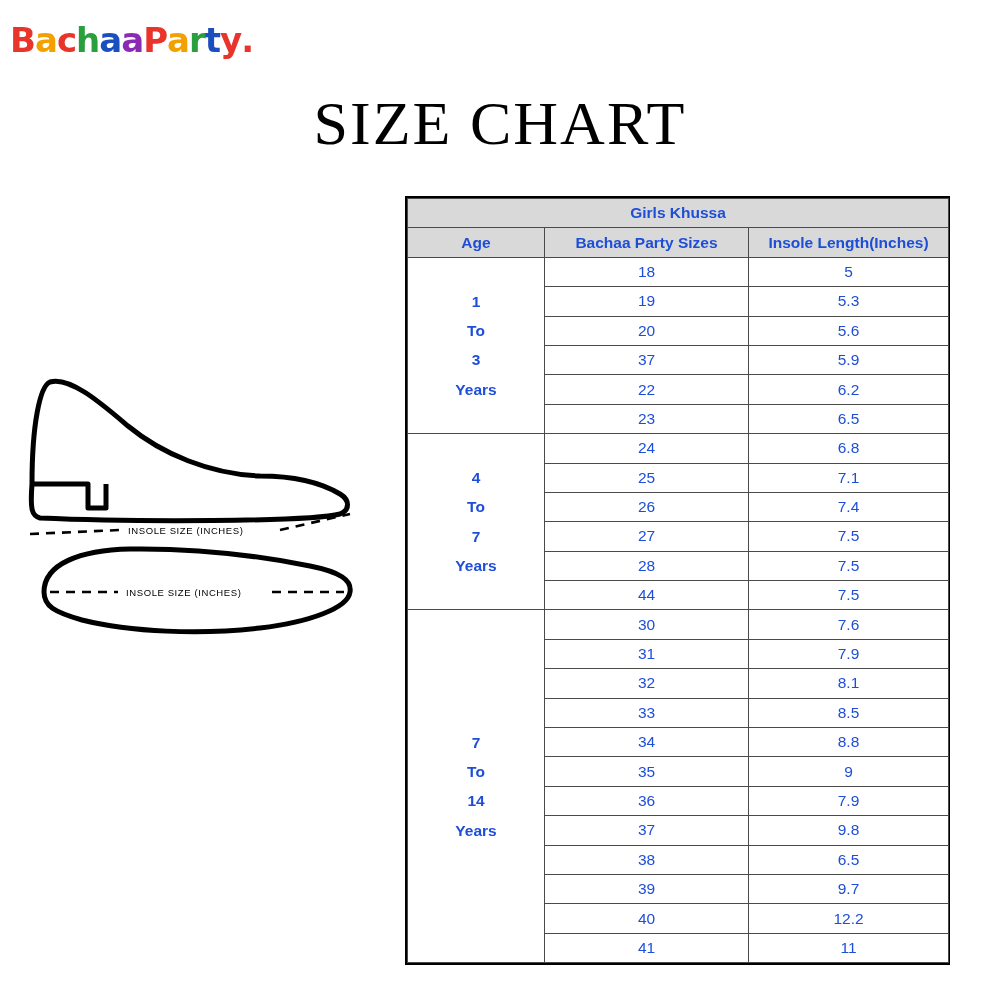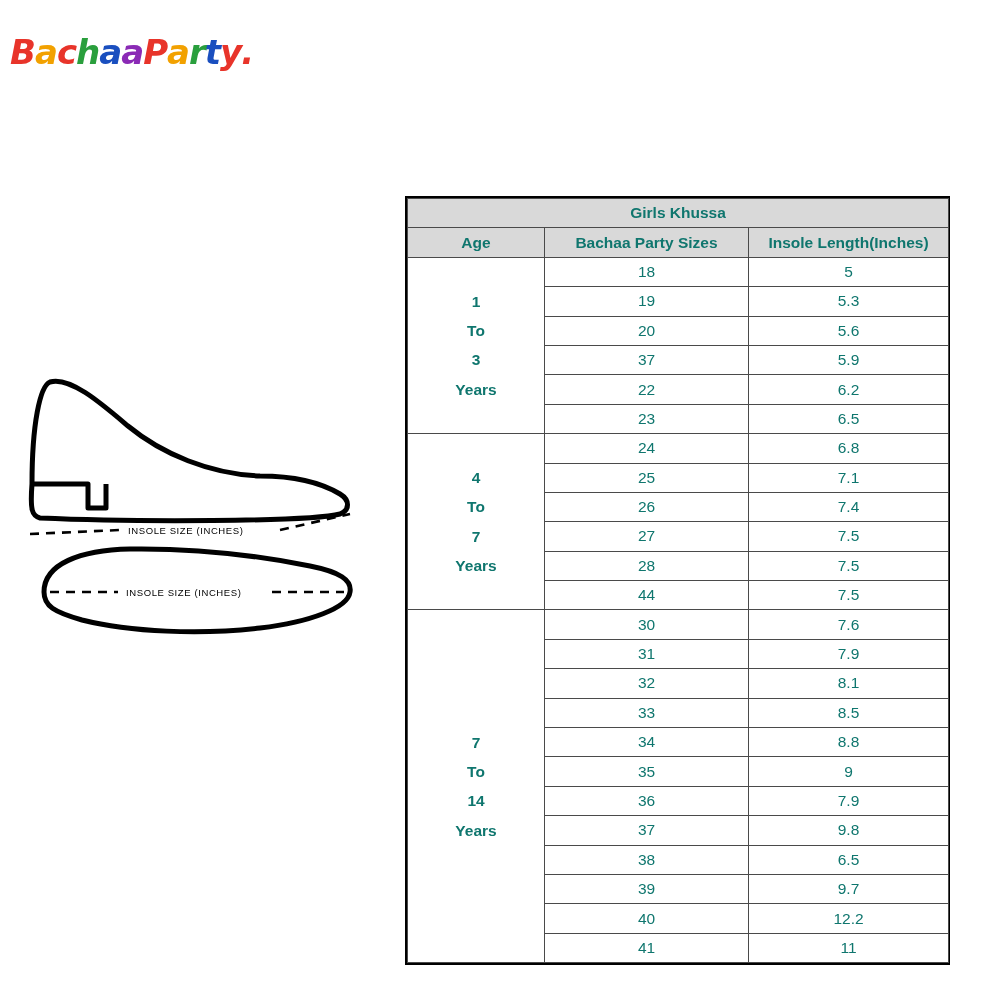--- a/index.html
+++ b/index.html
@@ -16,24 +16,23 @@
     position: relative;
     width: 1000px;
     height: 1000px;
     background: #ffffff;
   }
 
   
   .logo {
     position: absolute;
     left: 10px;
-    top: 30px;
+    top: 18px;
     width: 250px;
     height: 62px;
-    font-style: italic;
   }
   .logo-text {
     font-family: "DejaVu Sans", sans-serif;
     font-weight: bold;
     font-size: 34px;
     letter-spacing: -1px;
     line-height: 44px;
     white-space: nowrap;
   }
   .logo-text span { display: inline-block; }
@@ -90,21 +89,21 @@
   }
   table.size-table {
     border-collapse: collapse;
     width: 100%;
     table-layout: fixed;
   }
   table.size-table td, table.size-table th {
     border: 1px solid #4a4a4a;
     font-family: "Liberation Sans", sans-serif;
     font-size: 15.5px;
-    color: #0f766e;
+    color: #1d4ed8;
     text-align: center;
     height: 29.4px;
     padding: 0;
   }
   .tbl-title {
     background: #d9d9d9;
     font-weight: bold;
     font-size: 19px;
     height: 40px;
     border-bottom: 2px solid #000;
@@ -134,20 +133,21 @@
 <body>
 
 <div id="page">
 
   <div class="logo">
     <div class="logo-text">
       <span class="l1">B</span><span class="l2">a</span><span class="l3">c</span><span class="l4">h</span><span class="l5">a</span><span class="l6">a</span><span class="l7">P</span><span class="l8">a</span><span class="l9">r</span><span class="l10">t</span><span class="l11">y</span><span class="logo-dot">.</span>
     </div>
   </div>
 
+  <div class="title">SIZE CHART</div>
 
   <div class="illus">
     <svg width="380" height="300" viewBox="0 0 380 300" xmlns="http://www.w3.org/2000/svg">
 
       <g>
         <path d="M22 120 C22 60, 30 22, 40 18 C60 12, 92 40, 118 62 C152 90, 200 110, 250 112 C282 112, 310 118, 330 130 C340 136, 340 146, 330 150 C300 158, 120 158, 30 154 C22 152, 20 146, 22 120 Z" fill="#ffffff" stroke="#000000" stroke-width="5" stroke-linejoin="round"></path>
         <path d="M22 120 L78 120 L78 144 L96 144 L96 120" fill="none" stroke="#000000" stroke-width="5" stroke-linejoin="round"></path>
       </g>
 
       <line x1="20" y1="170" x2="110" y2="166" stroke="#000" stroke-width="2.6" stroke-dasharray="9 7"></line>

